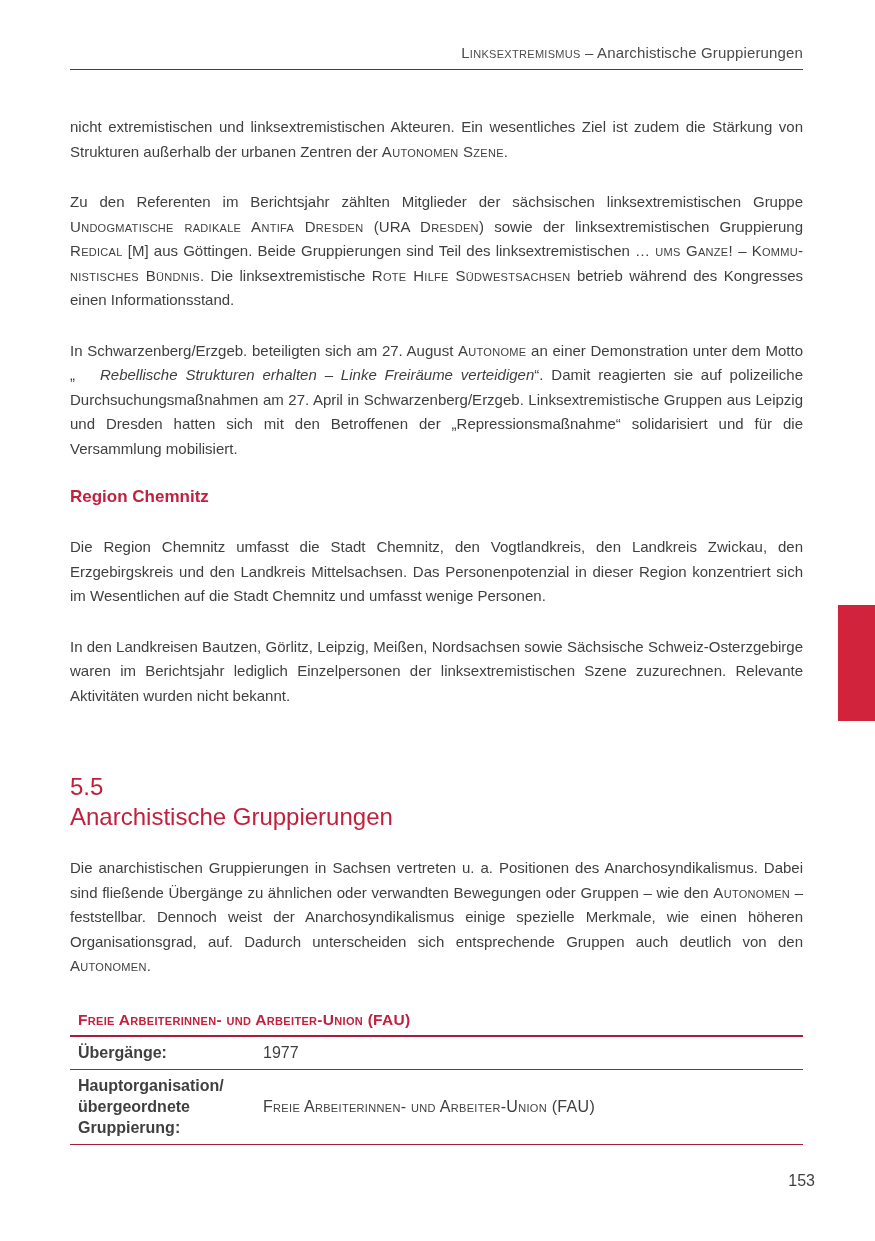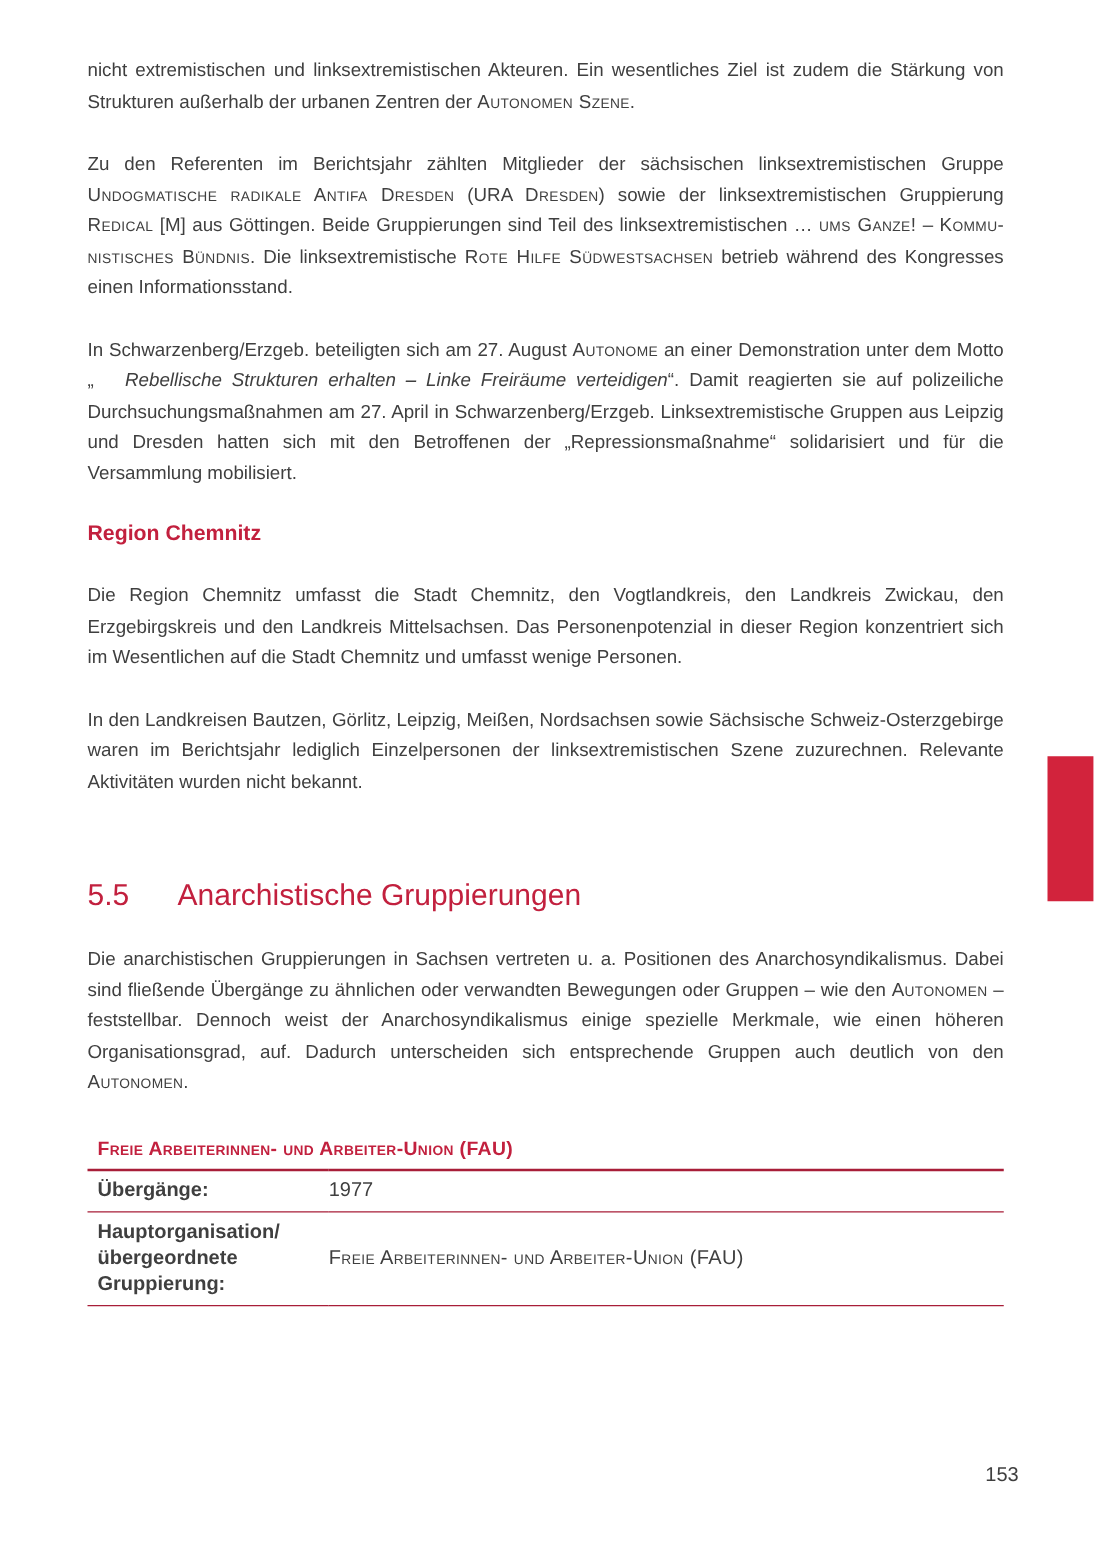--- a/index.html
+++ b/index.html
@@ -47,20 +47,21 @@
     margin: 0 0 28px 0;
   }
 
   h2.section-heading {
     display: flex;
     color: var(--accent-red, #c2203e);
     font-size: 24px;
     font-weight: 400;
     line-height: 30px;
     margin: 64px 0 24px 0;
+    flex-direction: column;
   }
   .sec-num { width: 72px; flex: none; }
 
   table.infobox {
     width: 100%;
     border-collapse: collapse;
     margin-top: 30px;
     font-size: 16px;
   }
   table.infobox th.infobox-title {
@@ -101,20 +102,23 @@
     color: var(--text-color, #3f3f3f);
   }
 </style>
 </head>
 <body>
 
 <div class="page">
 
   <div class="content">
 
+    <div class="running-header">
+      <span><span class="sc">Linksextremismus</span><span> – Anarchistische Gruppierungen</span></span>
+    </div>
 
     <p class="body first"><span>nicht extremistischen und linksextremistischen Akteuren. Ein wesentliches Ziel ist zudem die Stär­kung von Strukturen außerhalb der urbanen Zentren der </span><span class="sc">Autonomen Szene</span><span>.</span></p>
 
     <p class="body"><span>Zu den Referenten im Berichtsjahr zählten Mitglieder der sächsischen linksextremistischen Gruppe </span><span class="sc">Undogmatische radikale Antifa Dresden</span><span> (URA </span><span class="sc">Dresden</span><span>) sowie der linksextremistischen Gruppierung </span><span class="sc">Redical</span><span> [M] aus Göttingen. Beide Gruppierungen sind Teil des linksextremistischen … </span><span class="sc">ums Ganze!</span><span> – </span><span class="sc">Kommu­nistisches Bündnis</span><span>. Die linksextremistische </span><span class="sc">Rote Hilfe Südwestsachsen</span><span> betrieb während des Kongresses einen Informationsstand.</span></p>
 
     <p class="body"><span>In Schwarzenberg/Erzgeb. beteiligten sich am 27. August </span><span class="sc">Autonome</span><span> an einer Demonstration unter dem Motto „</span><span class="it">Rebellische Strukturen erhalten – Linke Freiräume verteidigen</span><span>“. Damit reagierten sie auf polizeiliche Durchsuchungsmaßnahmen am 27. April in Schwarzenberg/Erzgeb. Linksextremistische Gruppen aus Leipzig und Dresden hatten sich mit den Betroffenen der „Repressionsmaßnahme“ solidarisiert und für die Versammlung mobilisiert.</span></p>
 
     <h3 class="region-heading">Region Chemnitz</h3>
 
     <p class="body"><span>Die Region Chemnitz umfasst die Stadt Chemnitz, den Vogtlandkreis, den Landkreis Zwickau, den Erzgebirgskreis und den Landkreis Mittelsachsen. Das Personenpotenzial in dieser Region konzent­riert sich im Wesentlichen auf die Stadt Chemnitz und umfasst wenige Personen.</span></p>

